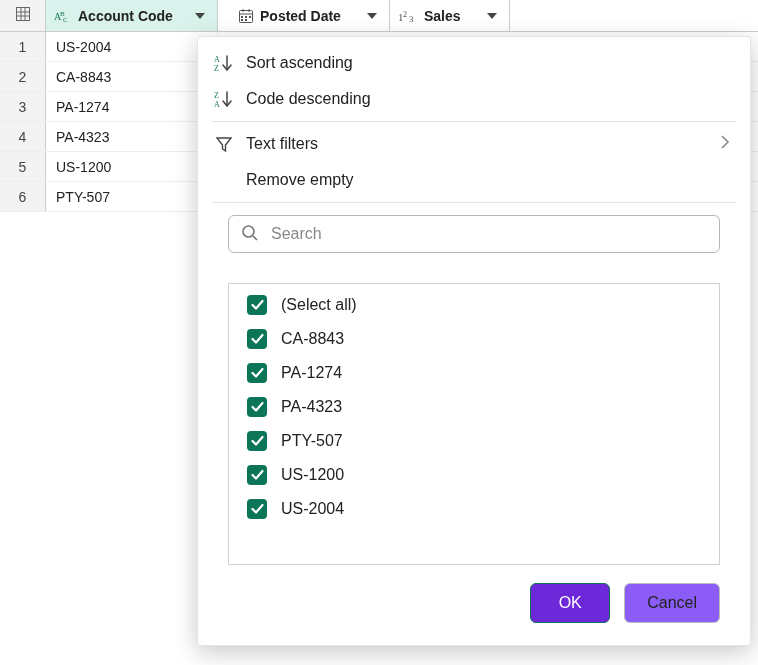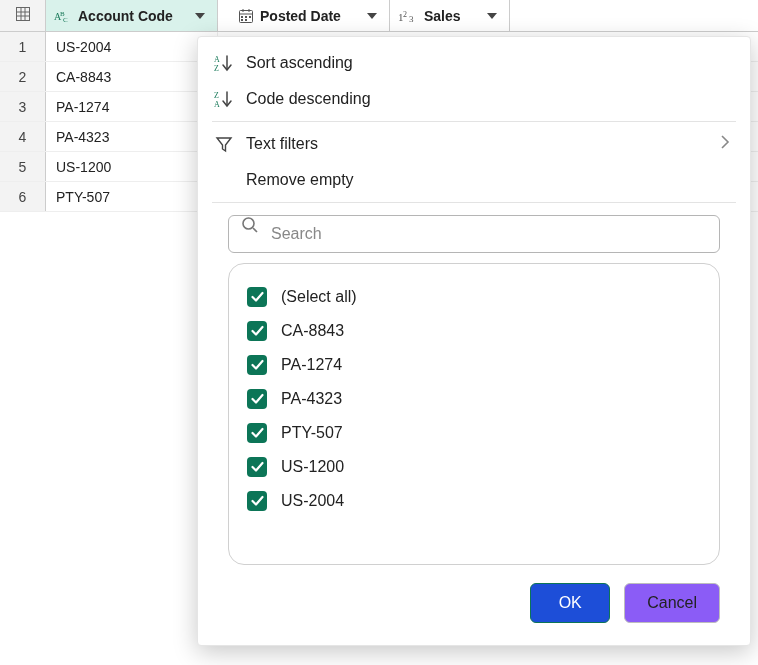--- a/index.html
+++ b/index.html
@@ -112,40 +112,40 @@
     height: 1px;
     background: #e3e3e3;
     margin: 4px 14px;
   }
   .chevron-right {
     color: #666;
   }
 
   .search-wrap { padding: 8px 30px 10px 30px; }
   .search {
-    display:flex; 
+    display:flex; align-items:center;
     height: 38px;
     border: 1px solid #b5b5b5;
     border-radius: 6px;
     padding: 0 12px;
     color: #777;
   }
   .search input {
     border:none; outline:none; flex:1;
     font-size: 16px; color:#222;
     background: transparent;
   }
   .search input::placeholder { color:#888; }
 
   .values-box {
-    margin: 0 30px 0 30px;
+    margin: 20px 30px 0 30px;
     border: 1px solid #d0d0d0;
-    border-radius: 16px;
+    border-radius: 0;
     flex: 1;
-    padding: 16px 16px;
+    padding: 4px 16px;
     overflow: auto;
   }
   .val-item {
     display:flex; align-items:center;
     height: 34px;
     padding-left: 2px;
     font-size: 16px;
   }
   .chk {
     width: 20px; height: 20px;
@@ -164,21 +164,21 @@
   .btn {
     min-width: 80px;
     height: 40px;
     border-radius: 6px;
     font-size: 16px;
     display:flex; align-items:center; justify-content:center;
     padding: 0 22px;
     cursor: pointer;
   }
   .btn-primary {
-    background: #1d4ed8;
+    background: #6d28d9;
     color: #fff;
     border: 1px solid #0c7557;
   }
   .btn-secondary {
     background: #8b5cf6;
     color: #222;
     border: 1px solid #bdbdbd;
   }
 </style>
 </head>

